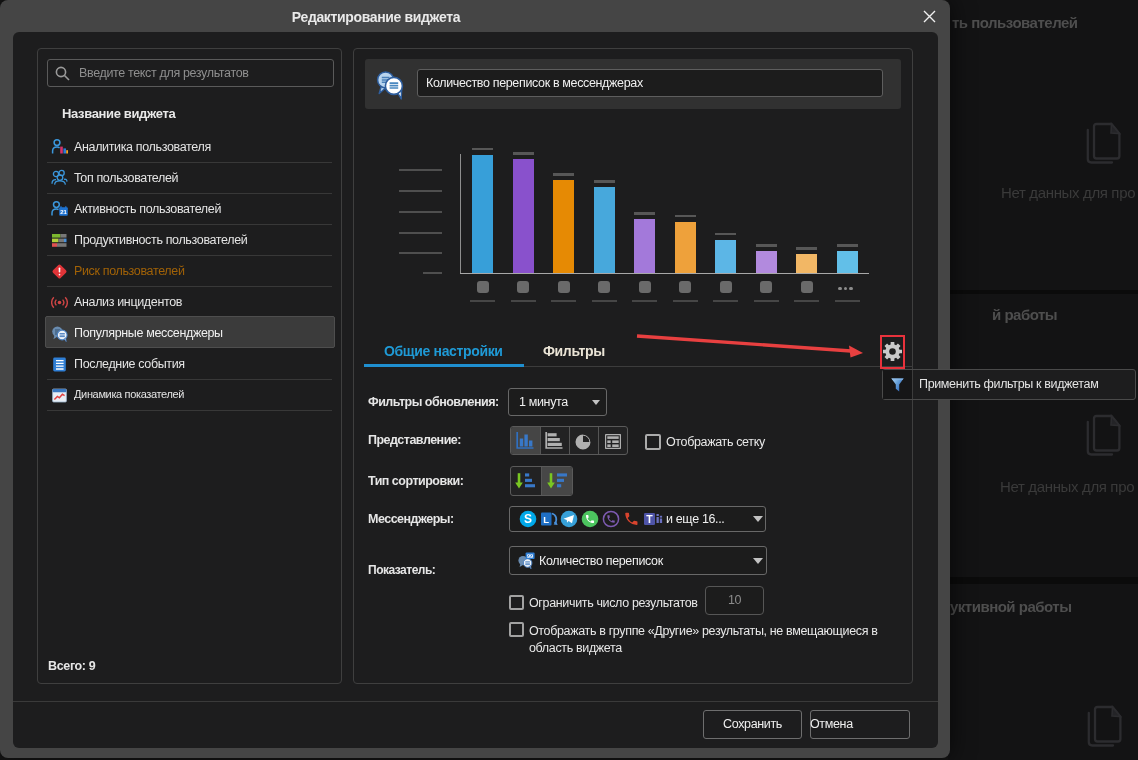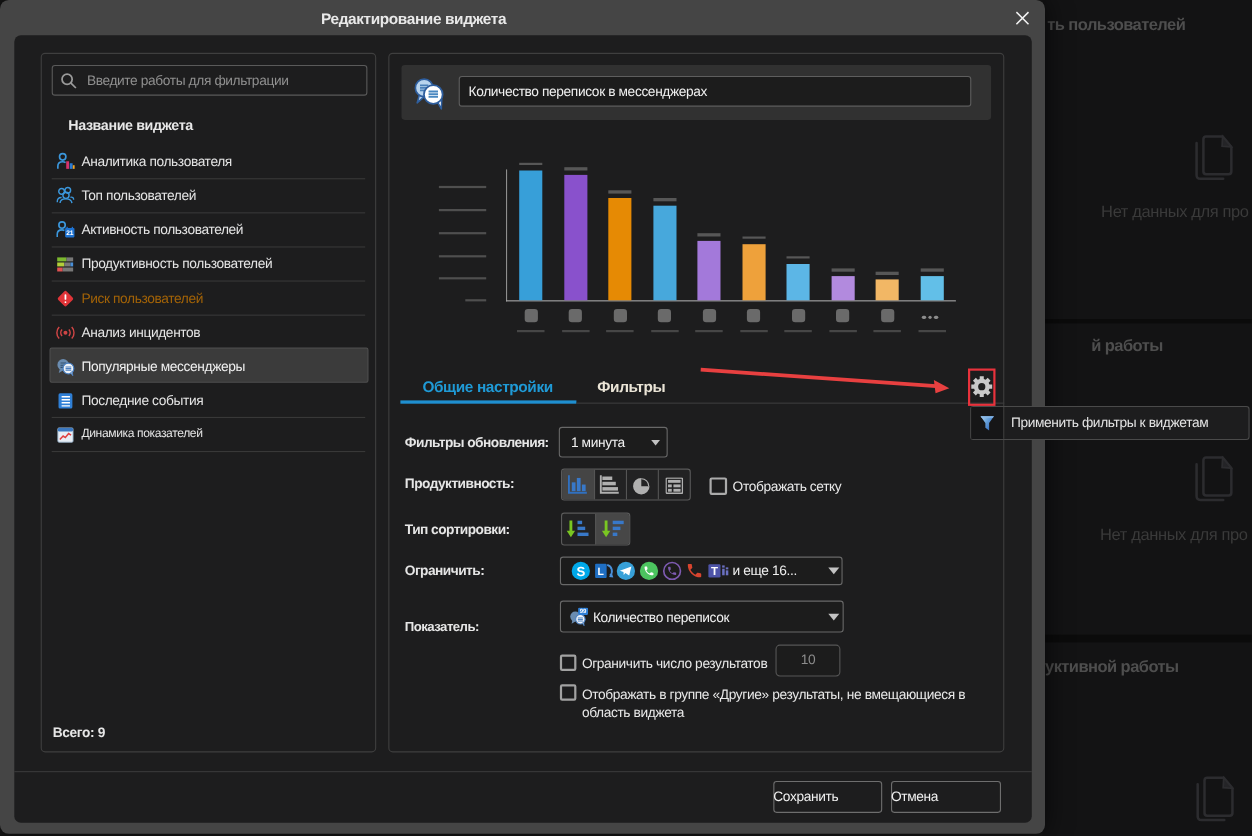--- a/index.html
+++ b/index.html
@@ -43,21 +43,21 @@
 </svg>
 
 <div class="abs" style="left:13px; top:32px; width:925px; height:716px; background:#1d1d1e; border-radius:6px;"></div>
 
 <div class="abs" style="left:37px; top:48px; width:305px; height:636px; border:1px solid #3f3f3f; border-radius:4px;"></div>
 <div class="abs" style="left:47px; top:59px; width:287px; height:28px; border:1px solid #5a5a5a; border-radius:3px; background:#1d1d1e;"></div>
 <svg class="abs" style="left:54px; top:65px;" width="17" height="17" viewBox="0 0 17 17">
   <circle cx="7" cy="7" r="4.6" fill="none" stroke="#9a9a9a" stroke-width="1.6"></circle>
   <path d="M10.5 10.5 L15 15" stroke="#9a9a9a" stroke-width="1.6"></path>
 </svg>
-<div class="txt" style="left:79px; top:66px; font-size:12.5px; color:#8f8f8f;">Введите работы для фильтрации</div>
+<div class="txt" style="left:79px; top:66px; font-size:12.5px; color:#8f8f8f;">Введите текст для результатов</div>
 <div class="txt" style="left:62px; top:106px; font-size:13px; font-weight:bold; color:#e8e8e8;">Название виджета</div>
 
 <div class="abs" style="left:47px; top:162px; width:285px; height:1px; background:#383838;"></div>
 <div class="abs" style="left:47px; top:193px; width:285px; height:1px; background:#383838;"></div>
 <div class="abs" style="left:47px; top:224px; width:285px; height:1px; background:#383838;"></div>
 <div class="abs" style="left:47px; top:255px; width:285px; height:1px; background:#383838;"></div>
 <div class="abs" style="left:47px; top:286px; width:285px; height:1px; background:#383838;"></div>
 <div class="abs" style="left:47px; top:379px; width:285px; height:1px; background:#383838;"></div>
 <div class="abs" style="left:47px; top:410px; width:285px; height:1px; background:#383838;"></div>
 
@@ -201,23 +201,23 @@
 <div class="abs" style="left:753.5px; top:300px; width:25px; height:2px; background:#464646;"></div>
 <div class="abs" style="left:794px; top:300px; width:25px; height:2px; background:#464646;"></div>
 <div class="abs" style="left:834.5px; top:300px; width:25px; height:2px; background:#464646;"></div>
 
 <div class="txt" style="left:384px; top:343px; font-size:14px; font-weight:bold; color:#1f9ad6;">Общие настройки</div>
 <div class="txt" style="left:543px; top:343px; font-size:14px; font-weight:bold; color:#eae4d6;">Фильтры</div>
 <div class="abs" style="left:364px; top:364px; width:160px; height:3px; background:#1f8fd0;"></div>
 <div class="abs" style="left:524px; top:366px; width:389px; height:1px; background:#3c3c3c;"></div>
 
 <div class="txt" style="left:368px; top:395px; font-size:12.5px; font-weight:bold; letter-spacing:-0.5px; color:#e6e6e6;">Фильтры обновления:</div>
-<div class="txt" style="left:368px; top:433px; font-size:12.5px; font-weight:bold; letter-spacing:-0.5px; color:#e6e6e6;">Продуктивность:</div>
+<div class="txt" style="left:368px; top:433px; font-size:12.5px; font-weight:bold; letter-spacing:-0.5px; color:#e6e6e6;">Представление:</div>
 <div class="txt" style="left:368px; top:474px; font-size:12.5px; font-weight:bold; letter-spacing:-0.5px; color:#e6e6e6;">Тип сортировки:</div>
-<div class="txt" style="left:368px; top:512px; font-size:12.5px; font-weight:bold; letter-spacing:-0.5px; color:#e6e6e6;">Ограничить:</div>
+<div class="txt" style="left:368px; top:512px; font-size:12.5px; font-weight:bold; letter-spacing:-0.5px; color:#e6e6e6;">Мессенджеры:</div>
 <div class="txt" style="left:368px; top:553px; font-size:12px; font-weight:bold; letter-spacing:-0.5px; color:#e6e6e6;margin-top:10px;">Показатель:</div>
 
 <div class="abs" style="left:508px; top:388px; width:99px; height:28px; border:1px solid #686868; border-radius:3px; background:#1c1c1c;"></div>
 <div class="txt" style="left:519px; top:395px; font-size:12.5px; color:#f0f0f0;">1 минута</div>
 <div class="abs" style="left:592px; top:399.5px; width:0; height:0; border-left:4px solid transparent; border-right:4px solid transparent; border-top:5.5px solid #c2c2c2;"></div>
 
 <div class="abs" style="left:510px; top:426px; width:118px; height:29px; border:1px solid #5a5a5a; border-radius:3px; background:#222223;"></div>
 <div class="abs" style="left:511px; top:427px; width:29px; height:27px; background:#454545; border-radius:2px 0 0 2px;"></div>
 <div class="abs" style="left:540px; top:427px; width:1px; height:27px; background:#555;"></div>
 <div class="abs" style="left:569px; top:427px; width:1px; height:27px; background:#555;"></div>
@@ -321,21 +321,21 @@
 <div class="abs" style="left:509px; top:595px; width:15px; height:15px; border:2px solid #a2a2a2; border-radius:2px;"></div>
 <div class="txt" style="left:529px; top:596px; font-size:12.5px; color:#e8e8e8;">Ограничить число результатов</div>
 <div class="abs" style="left:705px; top:586px; width:59px; height:29px; border:1px solid #565656; border-radius:4px; background:#1c1c1c;"></div>
 <div class="txt" style="left:705px; top:593px; width:59px; text-align:center; font-size:12.5px; color:#8c8c8c;">10</div>
 
 <div class="abs" style="left:509px; top:622px; width:15px; height:15px; border:2px solid #a2a2a2; border-radius:2px;"></div>
 <div class="abs" style="left:529px; top:623px; width:362px; font-size:12.5px; line-height:17px; letter-spacing:-0.35px; color:#e8e8e8;">Отображать в группе «Другие» результаты, не вмещающиеся в область виджета</div>
 
 <div class="abs" style="left:13px; top:701px; width:925px; height:1px; background:#3a3a3a;"></div>
 <div class="abs" style="left:703px; top:710px; width:99px; height:29px; border:1px solid #6e6e6e; border-radius:3px; background:#1d1d1e;"></div>
-<div class="txt" style="left:703px; top:717px; width:99px; font-size:12.5px; color:#efefef;">Сохранить</div>
+<div class="txt" style="left:703px; top:717px; width:99px; text-align:center; font-size:12.5px; color:#efefef;">Сохранить</div>
 <div class="abs" style="left:810px; top:710px; width:100px; height:29px; border:1px solid #6e6e6e; border-radius:3px; background:#1d1d1e;"></div>
 <div class="txt" style="left:810px; top:717px; width:100px; text-align:left; font-size:12.5px; color:#efefef;">Отмена</div>
 
 <svg class="abs" style="left:882px; top:341px;" width="21" height="21" viewBox="0 0 22 23">
   <path d="M8.96 3.87 L8.98 1.09 L13.02 1.09 L13.04 3.87 L14.95 4.66 L16.93 2.71 L19.79 5.57 L17.84 7.55 L18.63 9.46 L21.41 9.48 L21.41 13.52 L18.63 13.54 L17.84 15.45 L19.79 17.43 L16.93 20.29 L14.95 18.34 L13.04 19.13 L13.02 21.91 L8.98 21.91 L8.96 19.13 L7.05 18.34 L5.07 20.29 L2.21 17.43 L4.16 15.45 L3.37 13.54 L0.59 13.52 L0.59 9.48 L3.37 9.46 L4.16 7.55 L2.21 5.57 L5.07 2.71 L7.05 4.66 Z" fill="#c9c9c9"></path>
   <circle cx="11" cy="11.5" r="3.6" fill="#1f1f1f"></circle>
 </svg>
 <div class="abs" style="left:879.5px; top:334.5px; width:25px; height:34px; border:2.5px solid #e8323c;"></div>
 <svg class="abs" style="left:630px; top:328px;" width="245" height="34" viewBox="0 0 245 34">
   <path d="M7 8 L221 23" stroke="#e84040" stroke-width="3.4" fill="none"></path>

